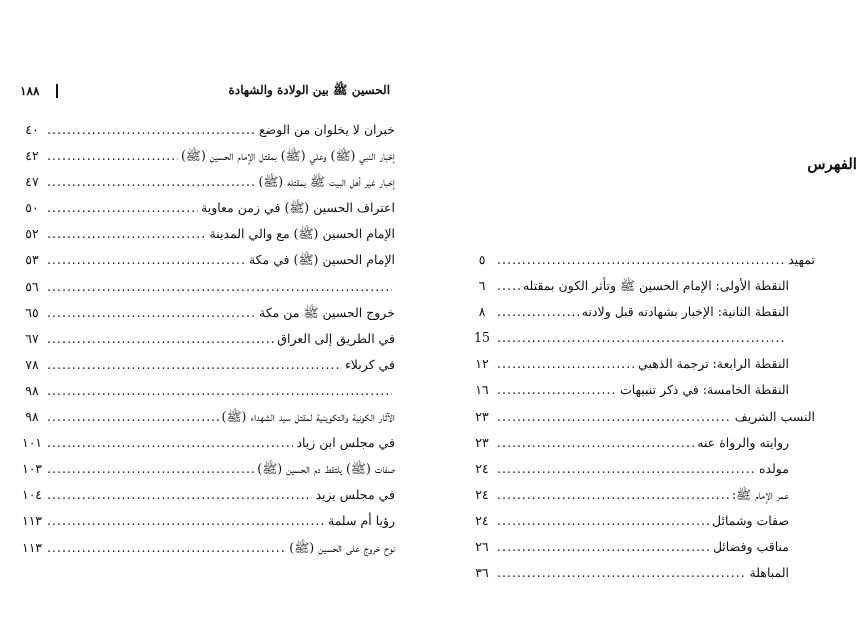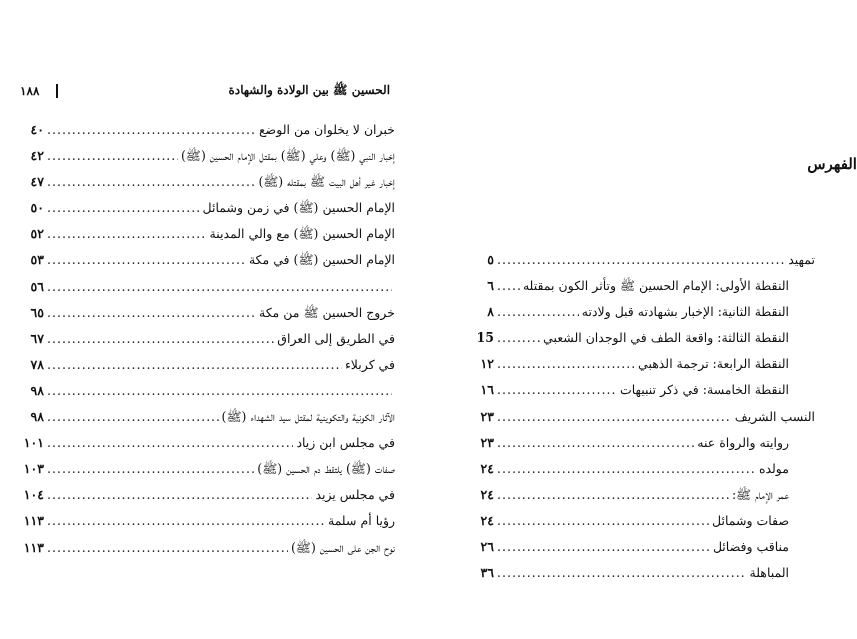--- a/index.html
+++ b/index.html
@@ -29,21 +29,21 @@
     height: 26.1px; font-size: 12.5px; line-height: 26px; white-space: nowrap;
   }
   .left-page .toc-row { height: 26.1px; }
   .right-page .toc-row { height: 26.1px; }
   .toc-row .label { flex: 0 0 auto; }
   .toc-row .leader {
     flex: 1 1 auto; overflow: hidden; margin: 0 3px; color: #222;
     letter-spacing: 1px; direction: ltr; text-align: right;
   }
   .toc-row .leader::before { content: "................................................................................................................................................"; }
-  .toc-row .num { flex: 0 0 auto; font-weight: bold; min-width: 24px; text-align: right; direction: ltr; }
+  .toc-row .num { flex: 0 0 auto; font-weight: normal; min-width: 24px; text-align: center; direction: ltr; }
   .toc-row.bold .label { font-weight: normal; }
   .toc-row.sub { padding-right: 26px; }
 
   .heading {
     position: absolute; top: 155px; left: 0; width: 427px; text-align: right;
     font-weight: bold; font-size: 15px; direction: rtl;
   }
 </style>
 </head>
 <body>
@@ -67,21 +67,21 @@
         <span class="label">إخبار النبي (ﷺ) وعلي (ﷺ) بمقتل الإمام الحسين (ﷺ)</span>
         <span class="leader"></span>
         <span class="num">٤٢</span>
       </li>
     <li class="toc-row">
         <span class="label">إخبار غير أهل البيت ﷺ بمقتله (ﷺ)</span>
         <span class="leader"></span>
         <span class="num">٤٧</span>
       </li>
     <li class="toc-row">
-        <span class="label">الإمام الحسين (ﷺ) في زمن وشمائل</span>
+        <span class="label">اعتراف الحسين (ﷺ) في زمن معاوية</span>
         <span class="leader"></span>
         <span class="num">٥٠</span>
       </li>
     <li class="toc-row">
         <span class="label">الإمام الحسين (ﷺ) مع والي المدينة</span>
         <span class="leader"></span>
         <span class="num">٥٢</span>
       </li>
     <li class="toc-row">
         <span class="label">الإمام الحسين (ﷺ) في مكة</span>
@@ -130,21 +130,21 @@
         <span class="label">في مجلس يزيد</span>
         <span class="leader"></span>
         <span class="num">١٠٤</span>
       </li>
     <li class="toc-row">
         <span class="label">رؤيا أم سلمة</span>
         <span class="leader"></span>
         <span class="num">١١٣</span>
       </li>
     <li class="toc-row">
-        <span class="label">نوح الجن على الحسين (ﷺ)</span>
+        <span class="label">نوح خروج على الحسين (ﷺ)</span>
         <span class="leader"></span>
         <span class="num">١١٣</span>
       </li>
   </ul>
 </div>
 
 <div class="page right-page">
   <div class="heading">الفهرس</div>
 
   <ul class="toc-list">
@@ -157,21 +157,20 @@
         <span class="label">النقطة الأولى: الإمام الحسين ﷺ وتأثر الكون بمقتله</span>
         <span class="leader"></span>
         <span class="num">٦</span>
       </li>
     <li class="toc-row sub">
         <span class="label">النقطة الثانية: الإخبار بشهادته قبل ولادته</span>
         <span class="leader"></span>
         <span class="num">٨</span>
       </li>
     <li class="toc-row sub">
-        <span class="label">النقطة الثالثة: واقعة الطف في الوجدان الشعبي</span>
         <span class="leader"></span>
         <span class="num">15</span>
       </li>
     <li class="toc-row sub">
         <span class="label">النقطة الرابعة: ترجمة الذهبي</span>
         <span class="leader"></span>
         <span class="num">١٢</span>
       </li>
     <li class="toc-row sub">
         <span class="label">النقطة الخامسة: في ذكر تنبيهات</span>

